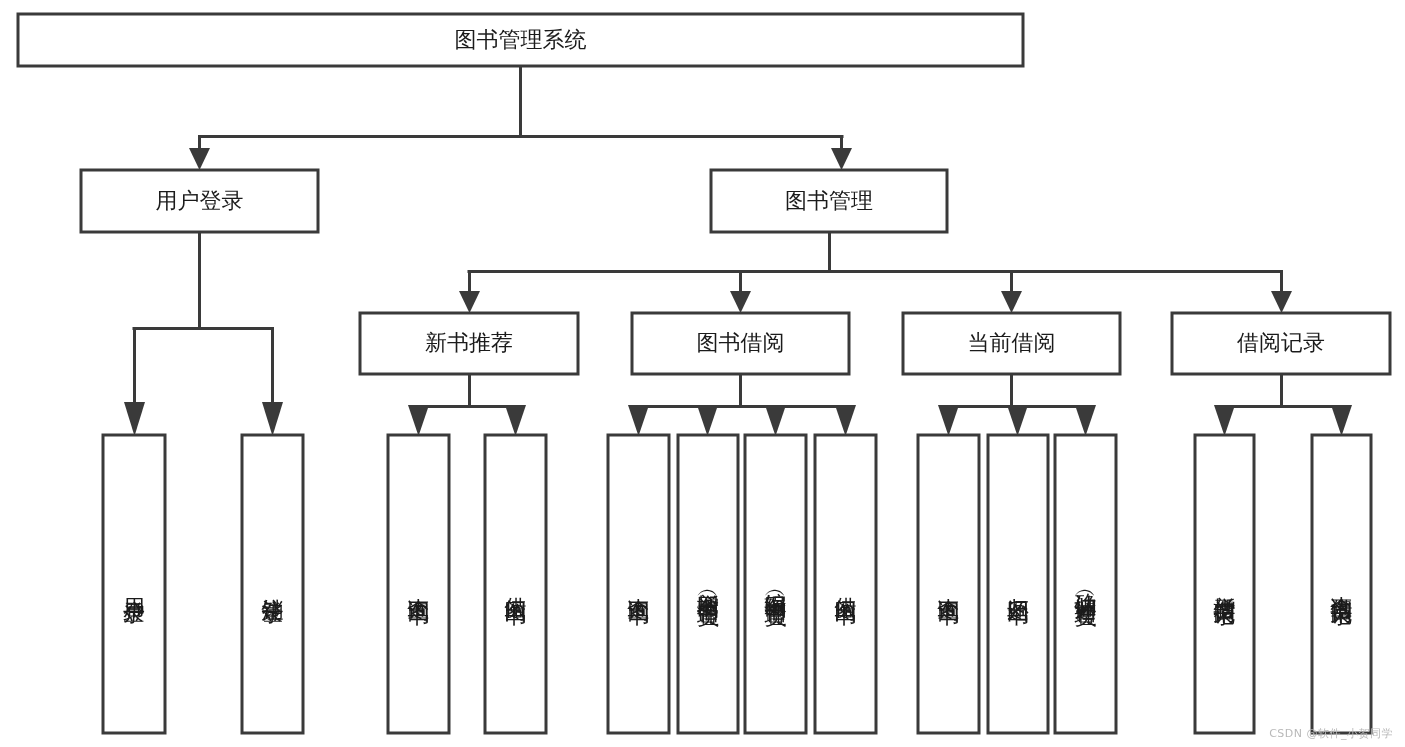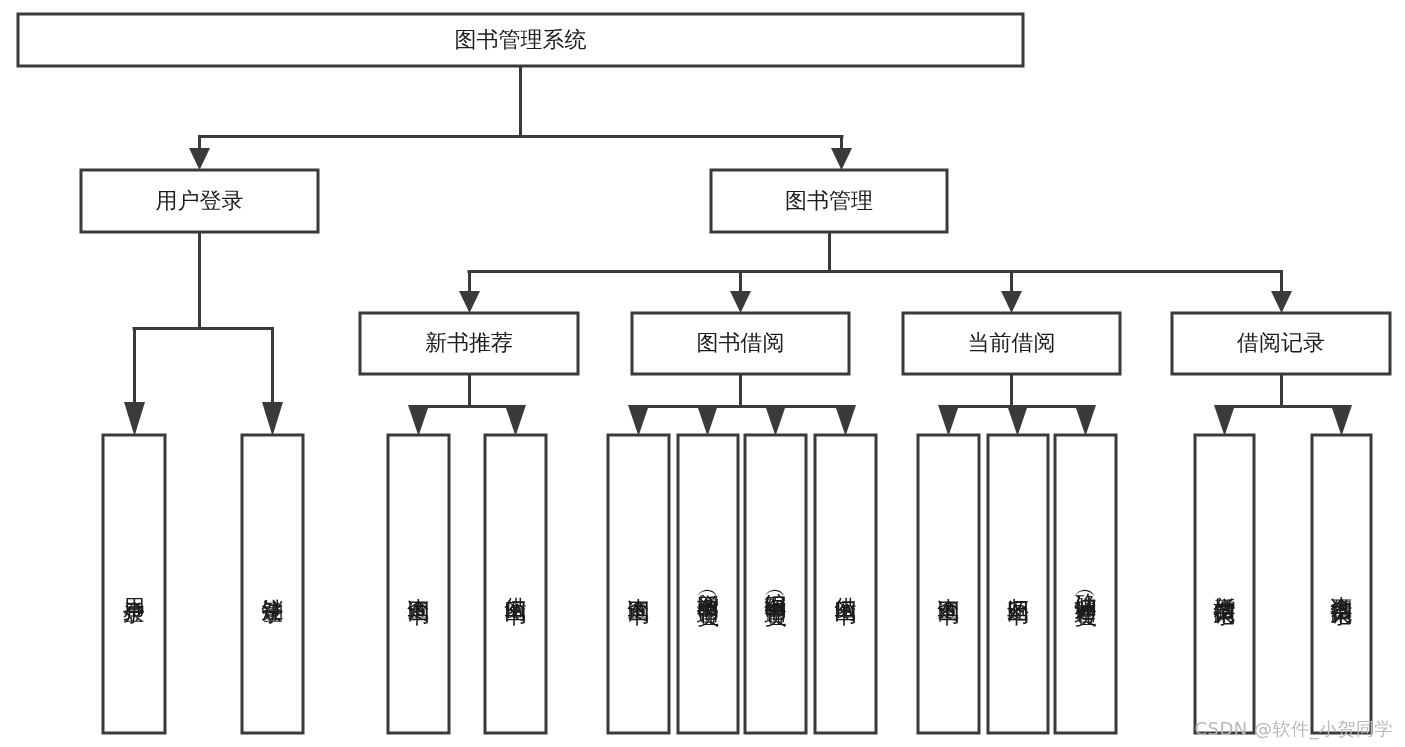--- a/index.html
+++ b/index.html
@@ -60,21 +60,21 @@
     align-items: center;
     justify-content: center;
     white-space: nowrap;
     pointer-events: none;
   }
   .watermark {
     position: absolute;
     right: 12px;
     bottom: 6px;
     font-family: "DejaVu Sans", "Liberation Sans", sans-serif;
-    font-size: 18px;
+    font-size: 11px;
     color: #b9b9b9;
     letter-spacing: 0.5px;
     white-space: nowrap;
   }
 </style>
 </head>
 <body>
 
 <div id="diagram-root">
 

